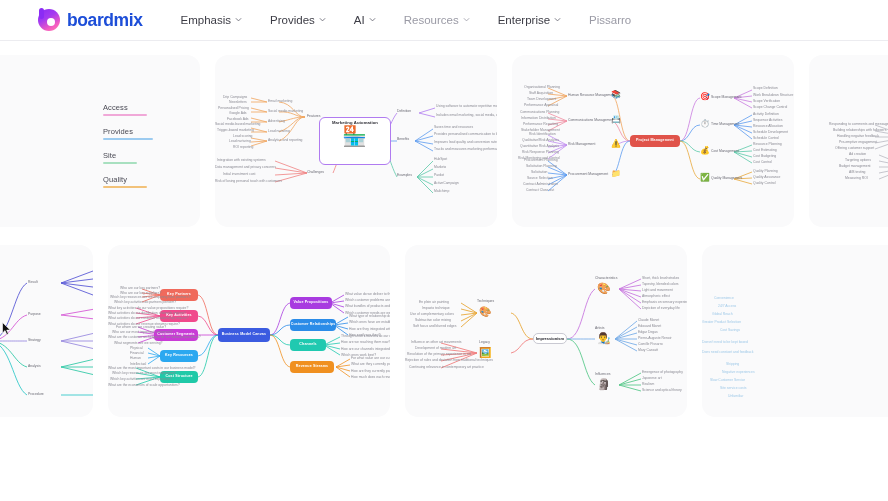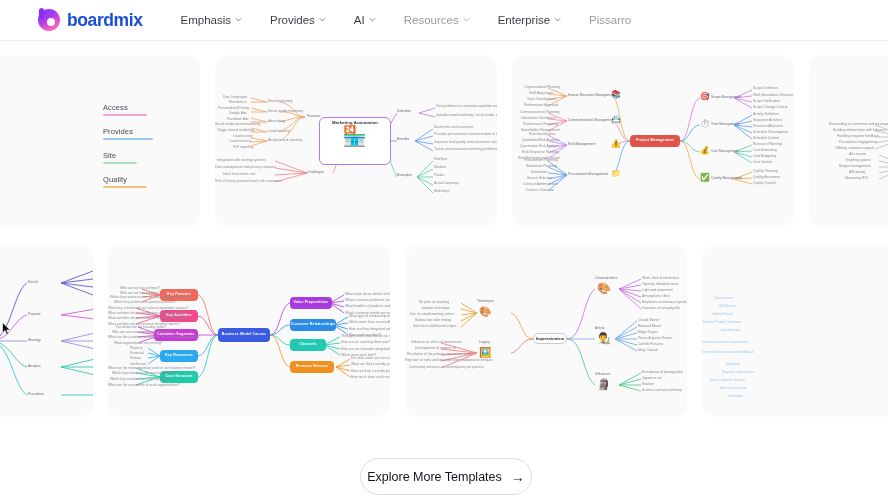--- a/index.html
+++ b/index.html
@@ -574,18 +574,14 @@
         <div class="lbl" style="left:18px;top:142px;color:#9fc9e8;">Site service costs</div>
         <div class="lbl" style="left:26px;top:150px;color:#9fc9e8;">Unfamiliar</div>
       </div>
     </div>
   </div>
 
   <svg class="cursor" viewBox="0 0 10 14">
     <path d="M0.5 0.5 L0.5 11 L3 8.6 L4.8 12.6 L6.4 11.9 L4.7 8.1 L8.2 8.1 Z" fill="#111" stroke="#fff" stroke-width="0.6"></path>
   </svg>
 
-  <div class="explore">
-    <span>Explore More Templates</span>
-    <span class="arw">→</span>
-  </div>
 
 </div>
 
 </body></html>

